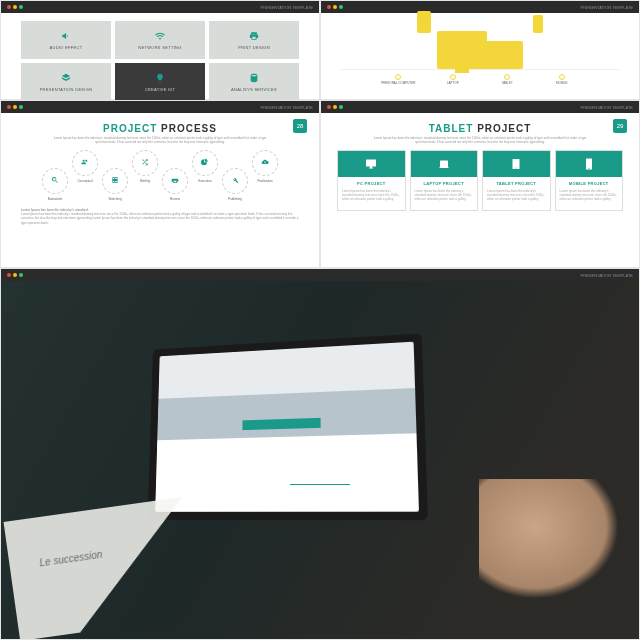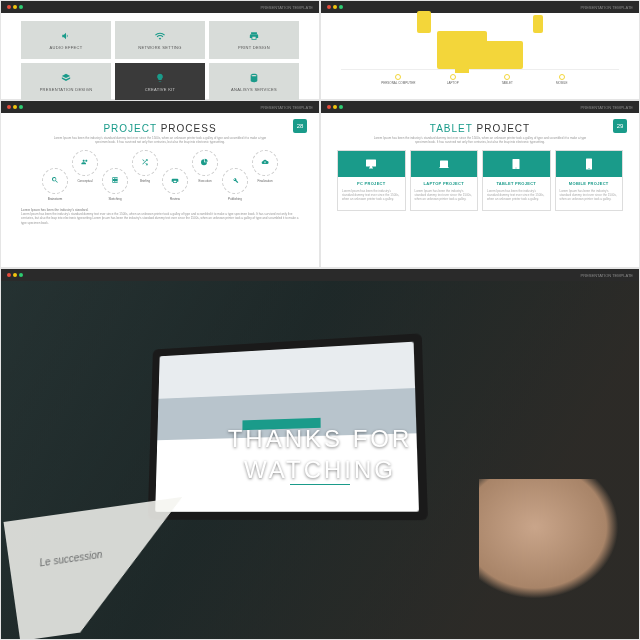--- a/index.html
+++ b/index.html
@@ -28,21 +28,21 @@
 .dev-lap{width:44px;height:28px;background:#f3d63a;border-radius:2px;margin-left:-8px}
 .dev-tab{width:14px;height:22px;background:#f3d63a;border-radius:2px;position:absolute;left:96px;bottom:36px}
 .dev-ph{width:10px;height:18px;background:#f3d63a;border-radius:2px;position:absolute;right:96px;bottom:36px}
 .devrow{display:flex;justify-content:space-around;padding:4px 30px 8px;border-top:1px solid #eee;margin:0 20px}
 .devitem{display:flex;flex-direction:column;align-items:center;gap:1px;flex:1}
 .devitem .b{width:6px;height:6px;border:1px solid #f3d63a;border-radius:50%}
 .devitem .t{font-size:3px;color:#666}
 
 .row2{height:168px}
 .s3,.s4{width:320px;height:168px}
-.title{text-align:center;padding:10px 0 2px;font-size:10px;font-weight:normal;letter-spacing:1px}
+.title{text-align:center;padding:10px 0 2px;font-size:10px;font-weight:bold;letter-spacing:1px}
 .title .a{color:#1a9b8a}.title .b{color:#333}
 .sub{text-align:center;font-size:3px;color:#999;padding:0 50px 6px}
 .circles{display:flex;justify-content:center;align-items:center;gap:4px;padding:0 14px}
 .circ{width:26px;height:26px;border:1px dashed #ccc;border-radius:50%;display:flex;flex-direction:column;align-items:center;justify-content:center;gap:1px;position:relative}
 .circ.up{margin-top:-18px}.circ.dn{margin-top:18px}
 .circ .ci{font-size:8px;color:#1a9b8a}
 .circ .cl{font-size:3px;color:#666;position:absolute;bottom:-8px;white-space:nowrap}
 .lorem{font-size:3px;color:#999;padding:14px 20px 0;line-height:1.4}
 .sboxes{display:flex;gap:4px;padding:0 16px}
 .sbox{flex:1;border:1px solid #ddd}
@@ -276,16 +276,15 @@
           <div class="dot d2"></div>
           <div class="dot d3"></div>
         </div>
         <div class="ttext">PRESENTATION TEMPLATE</div>
       </div>
 <div class="laptop">
         <div class="lscreen"></div>
       </div>
 <div class="hands"></div>
 <div class="paper"></div>
-<div class="twatch" id="thanks">THANKS FOR<br>WATCHING</div>
 <div class="tline"></div>
 </div>
 </div>
 
 </body></html>

